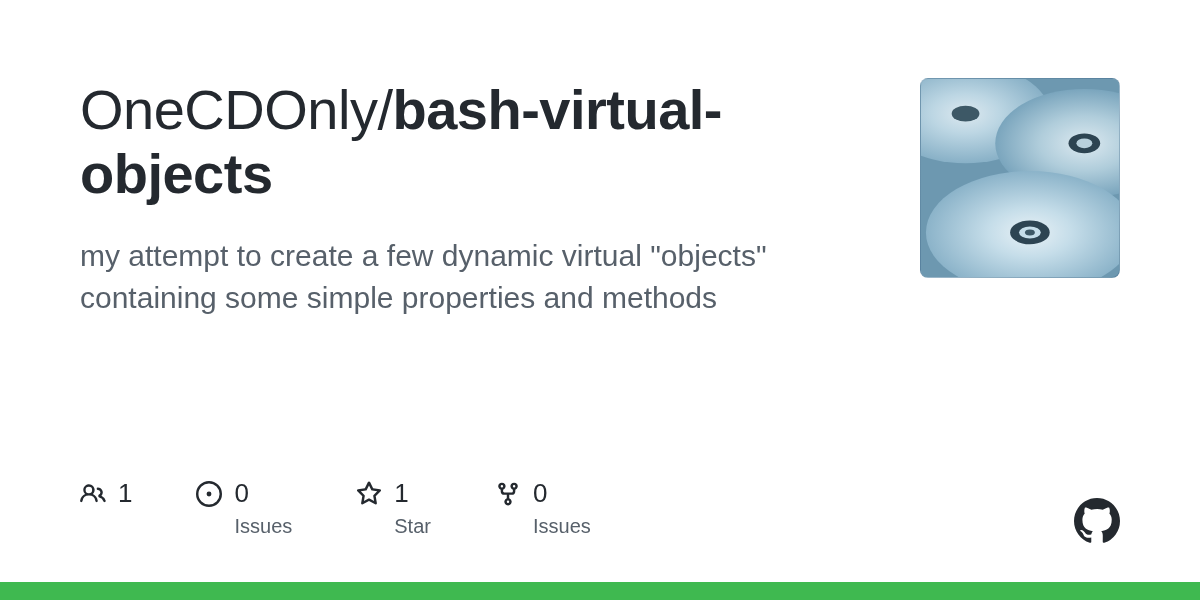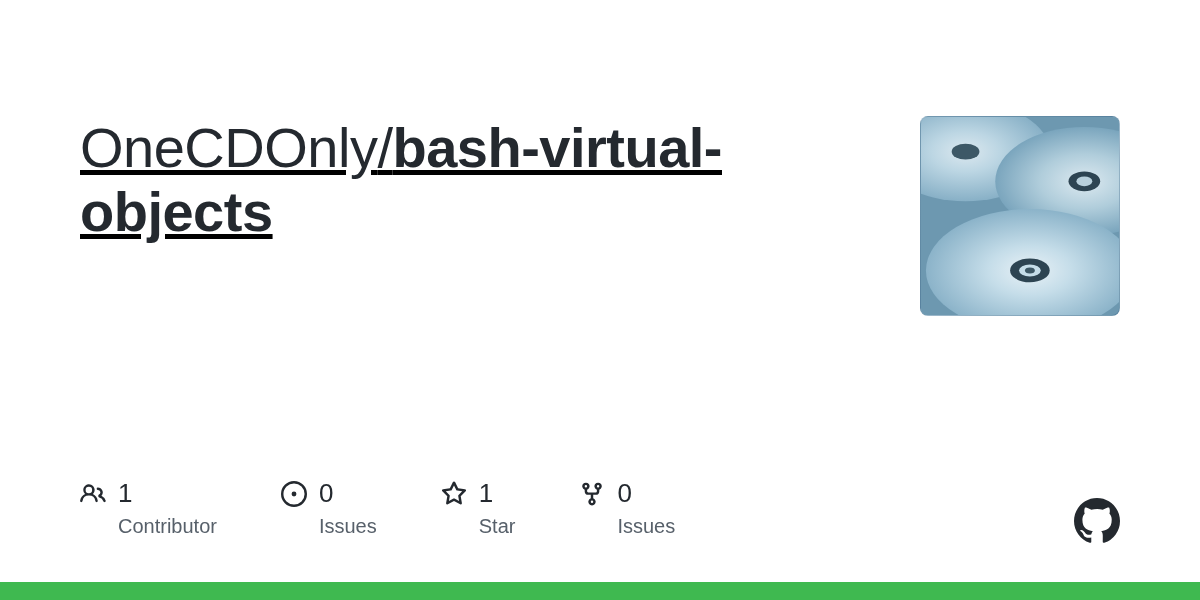--- a/index.html
+++ b/index.html
@@ -5,24 +5,23 @@
   * { margin: 0; padding: 0; box-sizing: border-box; }
   body {
     width: 1200px;
     height: 600px;
     background: #ffffff;
     font-family: -apple-system, BlinkMacSystemFont, "Segoe UI", Helvetica, Arial, sans-serif;
     position: relative;
     overflow: hidden;
   }
   .container {
-    padding: 116px 80px 0 80px;
+    padding: 78px 80px 0 80px;
     display: flex;
     gap: 40px;
-    text-decoration: underline;
   }
   .main {
     flex: 1;
     min-width: 0;
   }
   .title {
     font-size: 56px;
     line-height: 1.15;
     color: #24292f;
     font-weight: 400;
@@ -100,20 +99,21 @@
   }
 </style>
 </head>
 <body>
 
 <div class="container">
   <div class="main">
     <h1 class="title">
       <span>OneCDOnly</span><span class="slash">/</span><span class="repo">bash-virtual-objects</span>
     </h1>
+    <p class="description">my attempt to create a few dynamic virtual "objects" containing some simple properties and methods</p>
   </div>
   <div class="avatar">
     <svg viewBox="0 0 200 200">
       <defs>
         <radialGradient id="disc1" cx="50%" cy="50%">
           <stop offset="0%" stop-color="#e8f1f6"></stop>
           <stop offset="40%" stop-color="#c5dde9"></stop>
           <stop offset="100%" stop-color="#8bb3c9"></stop>
         </radialGradient>
         <radialGradient id="disc2" cx="50%" cy="50%">
@@ -139,21 +139,20 @@
 <div class="stats">
   <div class="stat">
     <div class="stat-top">
       <span class="stat-icon">
         <svg viewBox="0 0 16 16" fill="currentColor">
             <path d="M2 5.5a3.5 3.5 0 1 1 5.898 2.549 5.508 5.508 0 0 1 3.034 4.084.75.75 0 1 1-1.482.235 4 4 0 0 0-7.9 0 .75.75 0 0 1-1.482-.236A5.507 5.507 0 0 1 3.102 8.05 3.493 3.493 0 0 1 2 5.5ZM11 4a3.001 3.001 0 0 1 2.22 5.018 5.01 5.01 0 0 1 2.56 3.012.749.749 0 0 1-.885.954.752.752 0 0 1-.549-.514 3.507 3.507 0 0 0-2.522-2.372.75.75 0 0 1-.574-.73v-.352a.75.75 0 0 1 .416-.672A1.5 1.5 0 0 0 11 5.5.75.75 0 0 1 11 4Zm-5.5-.5a2 2 0 1 0-.001 3.999A2 2 0 0 0 5.5 3.5Z"></path>
           </svg>
       </span>
       <span class="stat-count">1</span>
     </div>
-    <span class="stat-label">Contributor</span>
   </div>
 
   <div class="stat">
     <div class="stat-top">
       <span class="stat-icon">
         <svg viewBox="0 0 16 16" fill="currentColor">
             <path d="M8 9.5a1.5 1.5 0 1 0 0-3 1.5 1.5 0 0 0 0 3Z"></path>
             <path d="M8 0a8 8 0 1 1 0 16A8 8 0 0 1 8 0ZM1.5 8a6.5 6.5 0 1 0 13 0 6.5 6.5 0 0 0-13 0Z"></path>
           </svg>
       </span>

